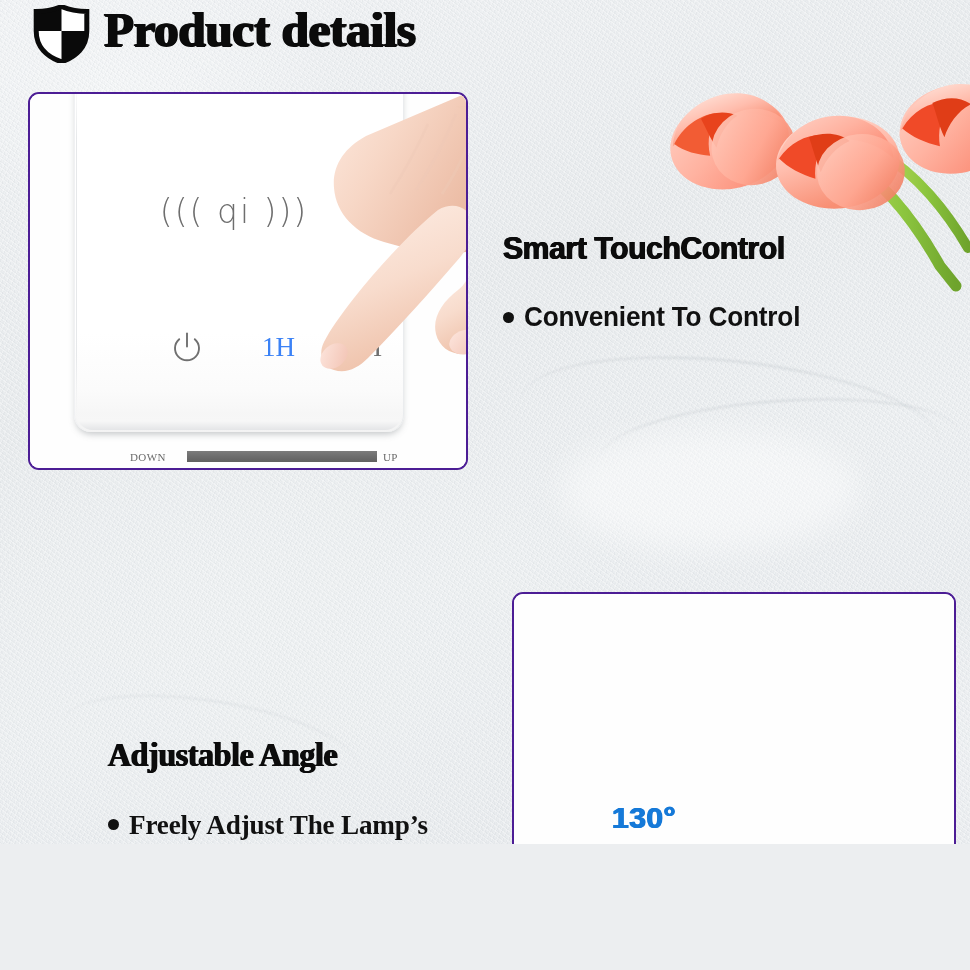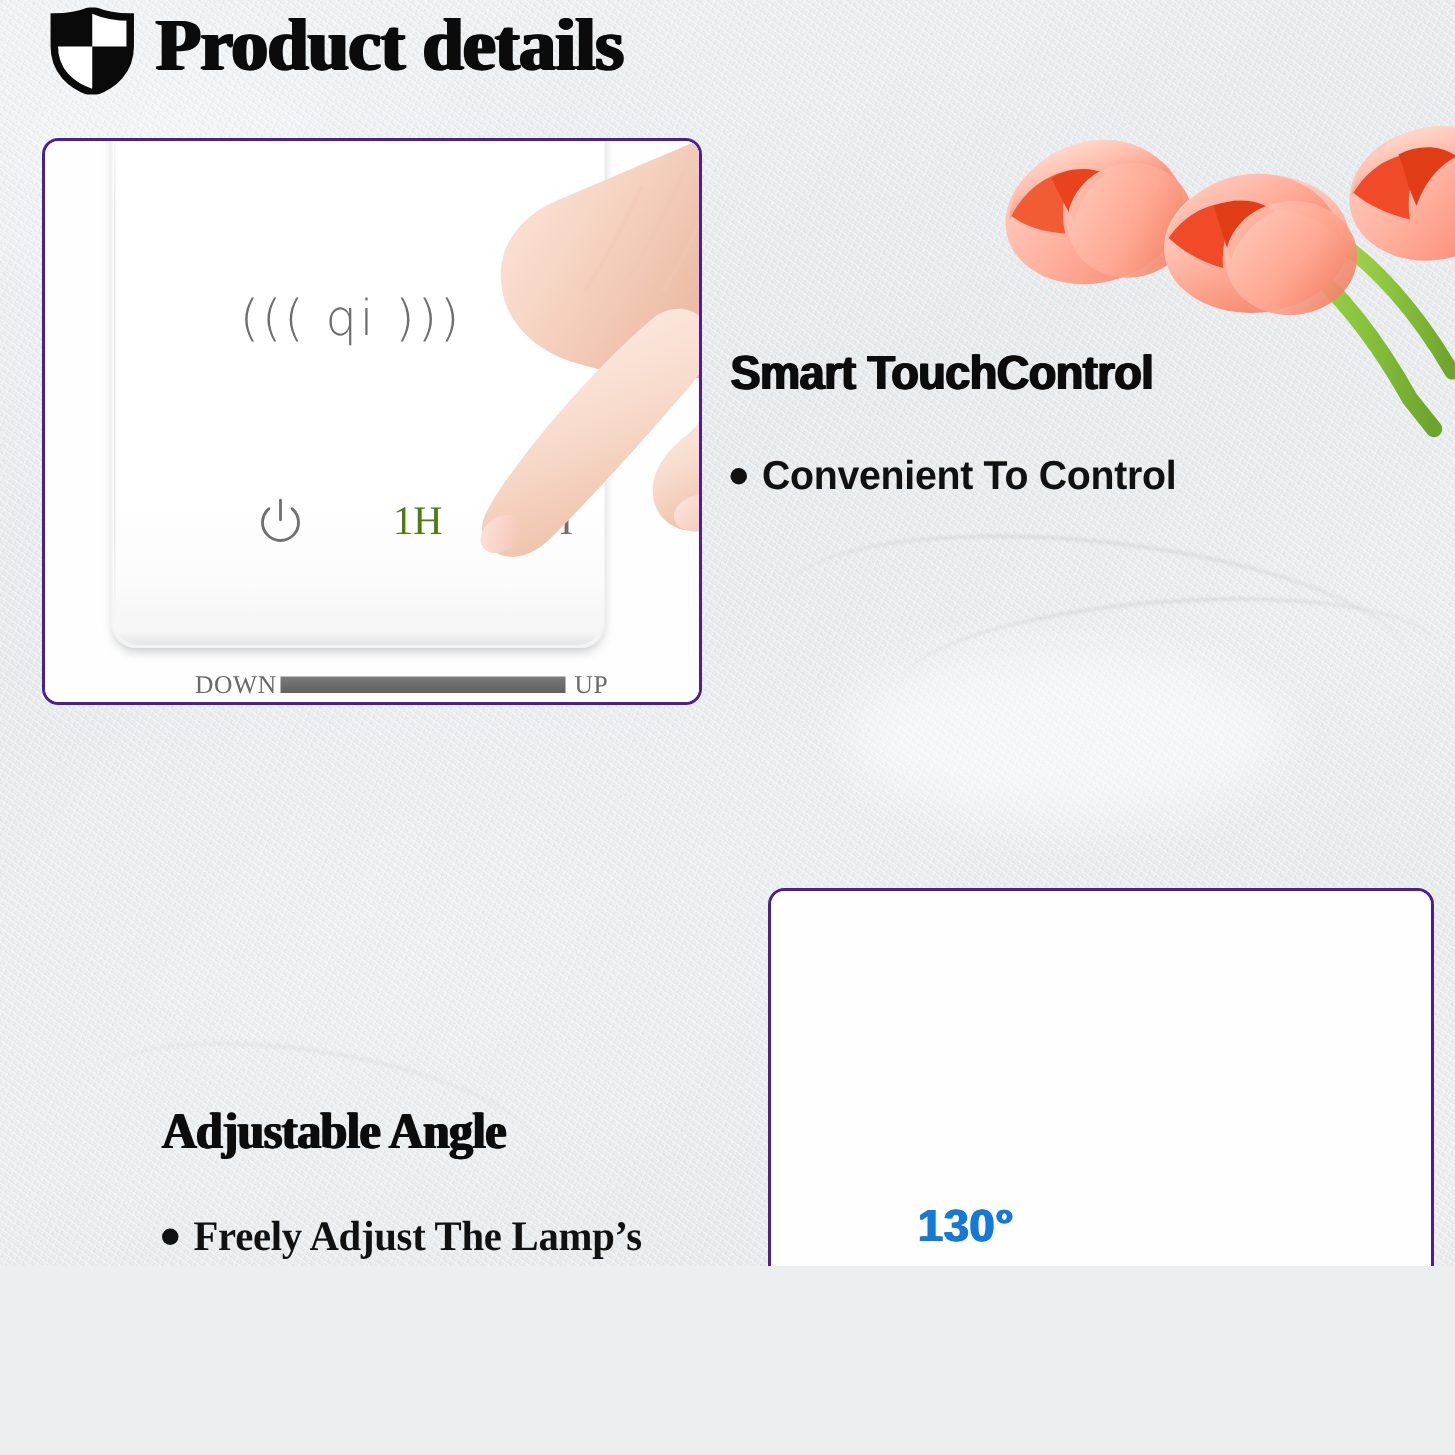--- a/index.html
+++ b/index.html
@@ -84,47 +84,47 @@
     font-family:"DejaVu Sans",sans-serif;font-weight:300;
     font-size:33px;line-height:36px;letter-spacing:2px;
     white-space:nowrap;
   }
   .ctl-row{
     position:absolute;left:64px;top:237px;width:300px;height:40px;
   }
   .ctl-power{position:absolute;left:78px;top:0;width:30px;height:32px;}
   .ctl-1h{
     position:absolute;left:168px;top:0;
-    font-family:"Liberation Serif",serif;font-size:27px;color:#4d7c0f;line-height:32px;
+    font-family:"Liberation Serif",serif;font-size:27px;color:#3b82f6;line-height:32px;
   }
   .ctl-m{
     position:absolute;left:264px;top:0;
     font-family:"Liberation Serif",serif;font-size:27px;color:#6f6f6f;line-height:32px;
   }
   .slider-row{position:absolute;left:100px;top:352px;width:288px;height:24px;}
   .slider-down,.slider-up{
     position:absolute;top:0;
-    font-family:"Liberation Serif",serif;font-size:17px;color:#6a6a6a;
+    font-family:"Liberation Serif",serif;font-size:11px;color:#6a6a6a;
     line-height:22px;letter-spacing:.4px;
   }
   .slider-down{left:0;}
   .slider-up{left:253px;}
   .slider-bar{
     position:absolute;left:57px;top:5px;width:190px;height:11px;
     background:linear-gradient(180deg,#7c7c7c 0%,#6d6d6d 50%,#616161 100%);
   }
 
   
   .hand{position:absolute;left:276px;top:-10px;width:200px;height:360px;}
 
   
   .tulips{position:absolute;left:612px;top:34px;width:368px;height:260px;}
 
   
-  .block-touch{position:absolute;left:487px;top:228px;width:430px;}
+  .block-touch{position:absolute;left:503px;top:228px;width:430px;}
   .block-angle{position:absolute;left:108px;top:735px;width:420px;}
   .feat-h{
     font-family:"Liberation Sans",sans-serif;font-weight:700;
     font-size:32px;line-height:40px;color:#0c0c0c;
     letter-spacing:-.4px;white-space:nowrap;
     transform:scaleX(.94);transform-origin:left center;
     text-shadow:.7px 0 0 #0c0c0c,-.7px 0 0 #0c0c0c;
   }
   .feat-h.serifish{font-family:"Liberation Serif",serif;font-weight:700;font-size:34px;}
   .feat-b{

